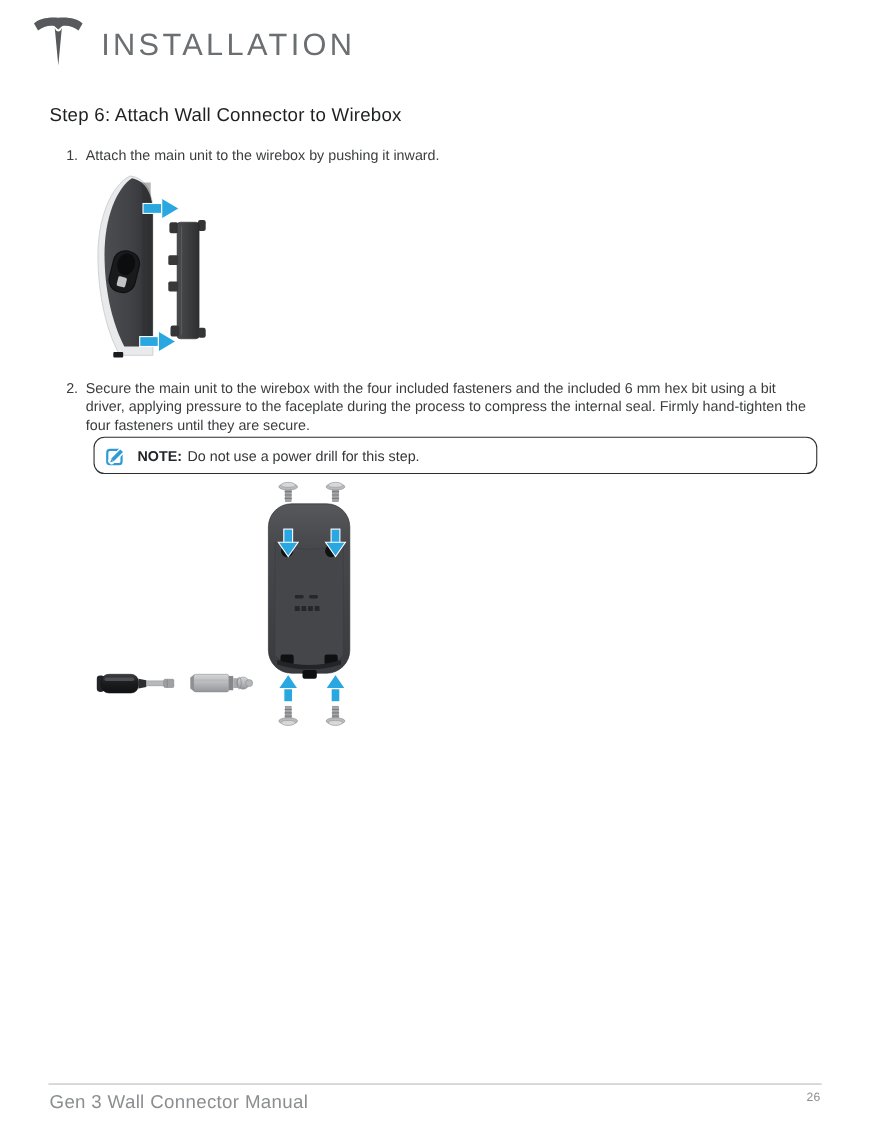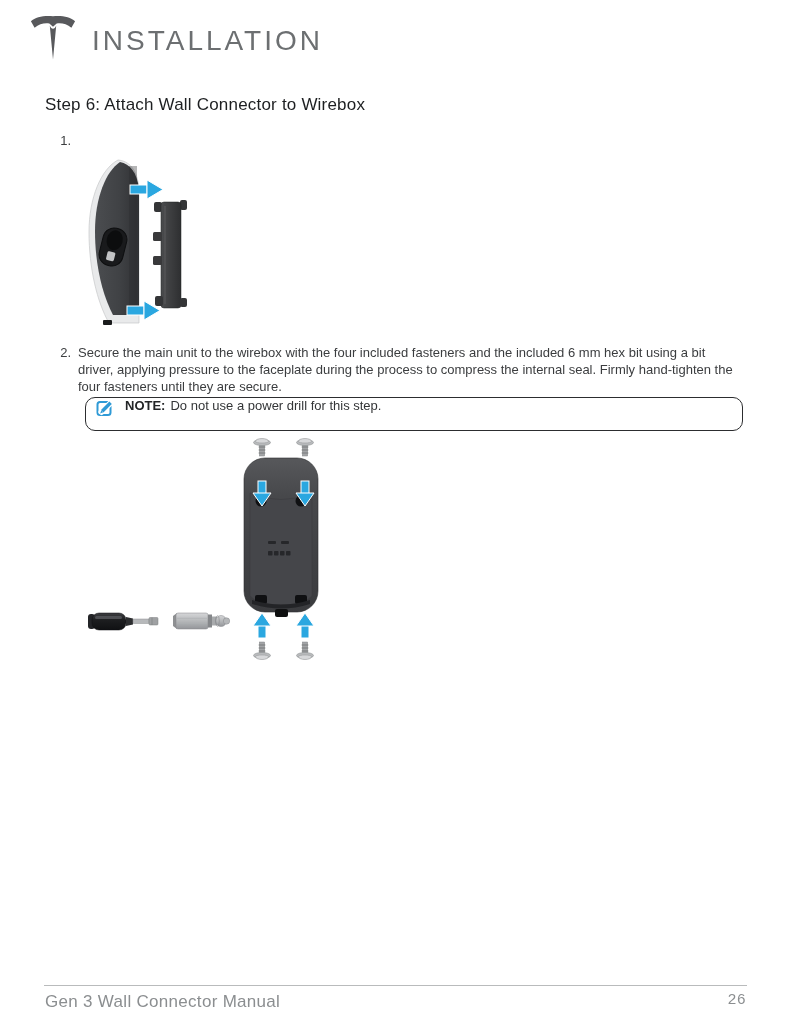--- a/index.html
+++ b/index.html
@@ -24,49 +24,50 @@
   .step-row .num { display:inline-block; width:33px; min-width:33px; text-align:right; padding-right:7px; }
   .step-1 { top:132px; width:620px; }
   .step-2 { top:344px; width:699px; }
   
   .figure-1 { position:absolute; left:85px; top:156px; }
   .figure-2 { position:absolute; left:80px; top:433px; }
   
   .note-box {
     position:absolute; left:85px; top:397px; width:658px; height:34px;
     border:1.5px solid #2c2d2f; border-radius:10px;
-    display:flex; align-items:flex-start; padding-left:10px;
+    display:flex; align-items:center; padding-left:10px;
   }
   .note-box .note-icon { width:19px; height:19px; margin-right:10px; flex:0 0 auto; }
   .note-text { font-size:13px; color:#333537; }
   .note-text .note-label { font-weight:700; color:#232527; margin-right:5px; }
   
   .footer-rule { position:absolute; left:44px; right:44px; top:985px; border-top:1px solid #b9bbbc; }
   .footer-left {
     position:absolute; left:45px; top:992px; font-size:17px; color:#8b8e90; letter-spacing:0.3px;
   }
   .footer-page {
-    position:absolute; right:45px; top:992px; font-size:15px; color:#8b8e90; letter-spacing:0.3px;font-family:Liberation Mono, monospace;
+    position:absolute; right:45px; top:992px; font-size:11px; color:#8b8e90; letter-spacing:0.3px;
   }
 </style>
 </head>
 <body>
 
 <div class="page">
 
   <svg class="logo" viewBox="0 0 100 110" aria-hidden="true">
     <path fill="#58595c" d="M50 12 C30 10 12 14 2 23 L10 37 C20 29 32 26 42 28 L50 35 L58 28 C68 26 80 29 90 37 L98 23 C88 14 70 10 50 12 Z"></path>
     <path fill="#58595c" d="M43 32 C45 37 47 39 50 39 C53 39 55 37 57 32 L50 106 Z"></path>
   </svg>
   <div class="section-label">INSTALLATION</div>
 
   <h1 class="step-title">Step 6: Attach Wall Connector to Wirebox</h1>
 
   <div class="step-row step-1">
     <span class="num">1.</span>
+    <span class="txt">Attach the main unit to the wirebox by pushing it inward.</span>
   </div>
 
   <svg class="figure-1" width="118" height="172" viewBox="0 0 118 172" aria-hidden="true">
     <defs>
       <linearGradient id="fg1body" x1="0" y1="0" x2="1" y2="0">
         <stop offset="0" stop-color="#4b4d50"></stop>
         <stop offset="0.55" stop-color="#404245"></stop>
         <stop offset="1" stop-color="#303134"></stop>
       </linearGradient>
       <linearGradient id="fg1wb" x1="0" y1="0" x2="1" y2="0">

